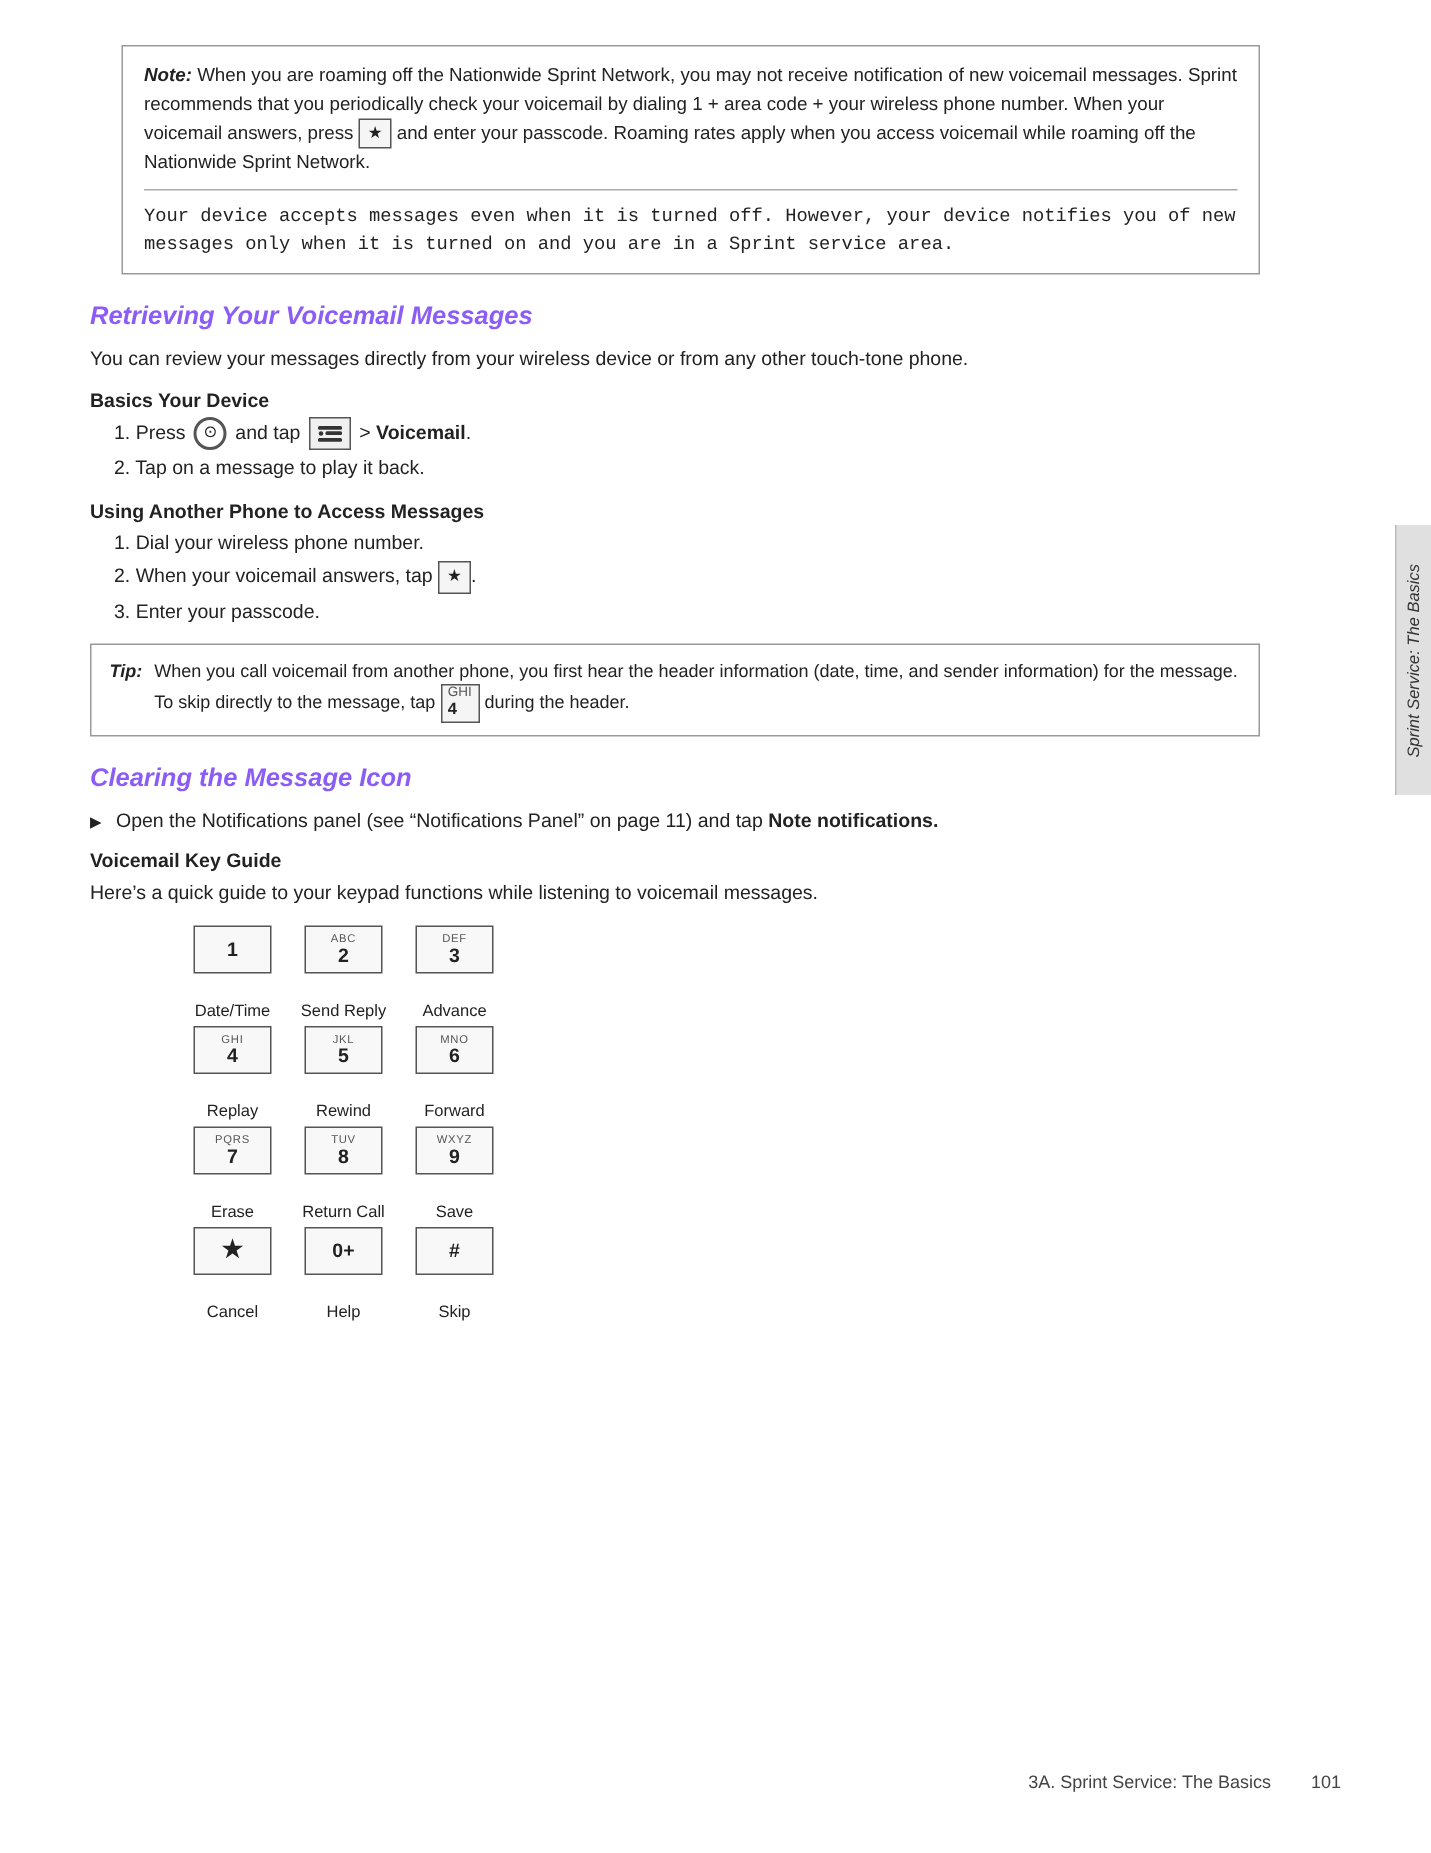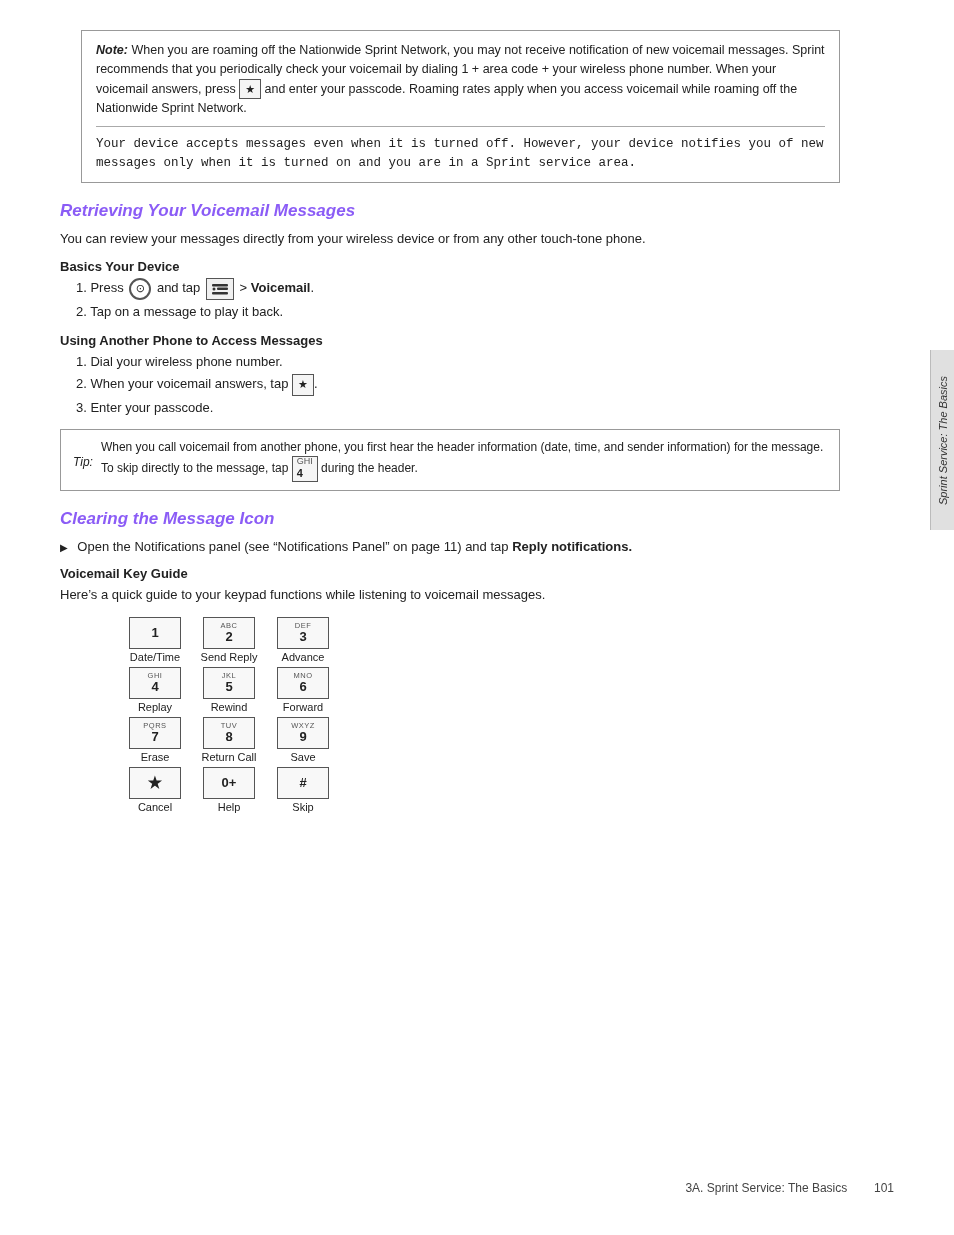--- a/index.html
+++ b/index.html
@@ -77,24 +77,23 @@
     .tip-box {
       border: 1px solid #999;
       padding: 8px 12px;
       margin: 10px 0;
       font-size: 12px;
       line-height: 1.5;
       display: flex;
       gap: 8px;
     }
     .tip-label {
-      font-weight: normal;
+      font-weight: bold;
       font-style: italic;
       white-space: nowrap;
-      margin-top: 15px;
     }
     .arrow-bullet {
       margin: 8px 0;
       font-size: 13px;
       line-height: 1.5;
     }
     .arrow-bullet::before {
       content: "▶";
       margin-right: 6px;
       font-size: 10px;
@@ -132,21 +131,21 @@
     }
     .key-sub {
       font-size: 7.5px;
       color: #555;
       letter-spacing: 0.5px;
       line-height: 1;
     }
     .key-label {
       font-size: 11px;
       text-align: right;
-      margin-top: 2px;
+      margin-top: 19px;
       color: #222;
     }
     .key-star .key-main {
       font-size: 16px;
     }
     .key-hash .key-main {
       font-size: 13px;
     }
 
     
@@ -258,21 +257,21 @@
         <span style="font-size:11px; font-weight:bold; line-height:1;">4</span>
       </span>
       <span>during the header.</span>
     </span>
   </div>
 
   <div class="section-title">Clearing the Message Icon</div>
 
   <div class="arrow-bullet">
     <span>Open the Notifications panel (see “Notifications Panel” on page 11) and tap</span>
-    <strong>Reply notifications.</strong>
+    <strong>Note notifications.</strong>
   </div>
 
   <div class="subsection-title">Voicemail Key Guide</div>
   <div class="section-intro">Here’s a quick guide to your keypad functions while listening to voicemail messages.</div>
 
   <div class="keypad-grid">
   <div class="key-cell">
         <div class="key-button">
           <div class="key-main">1</div>
         </div>

